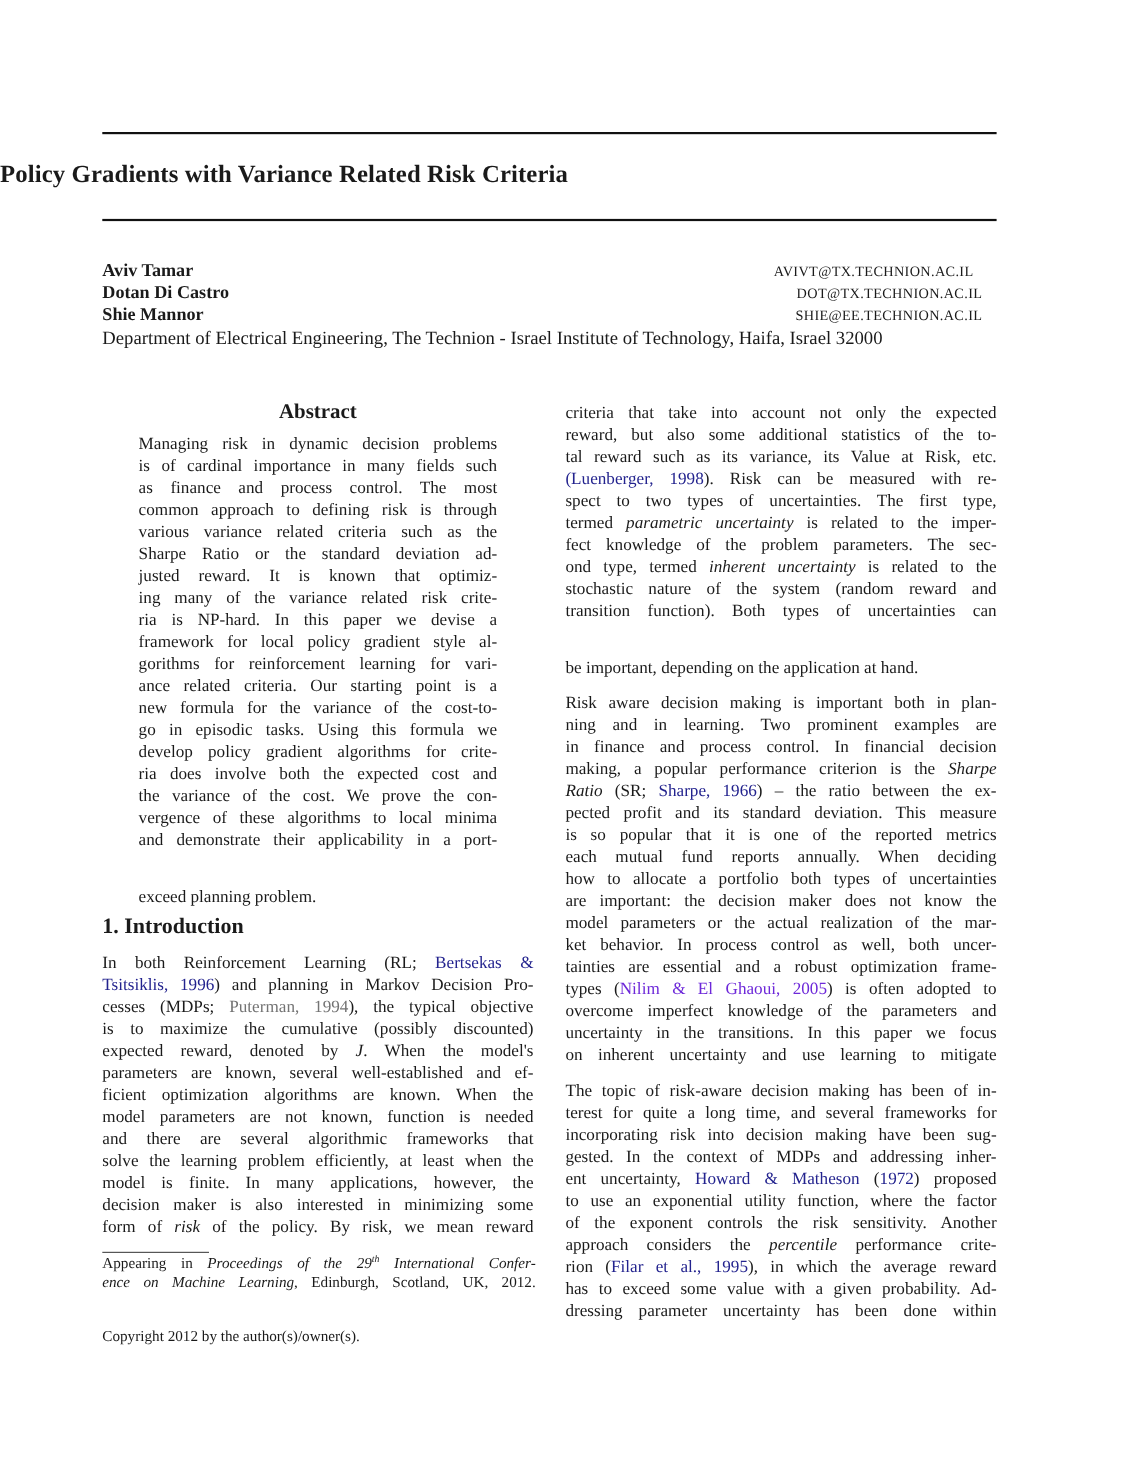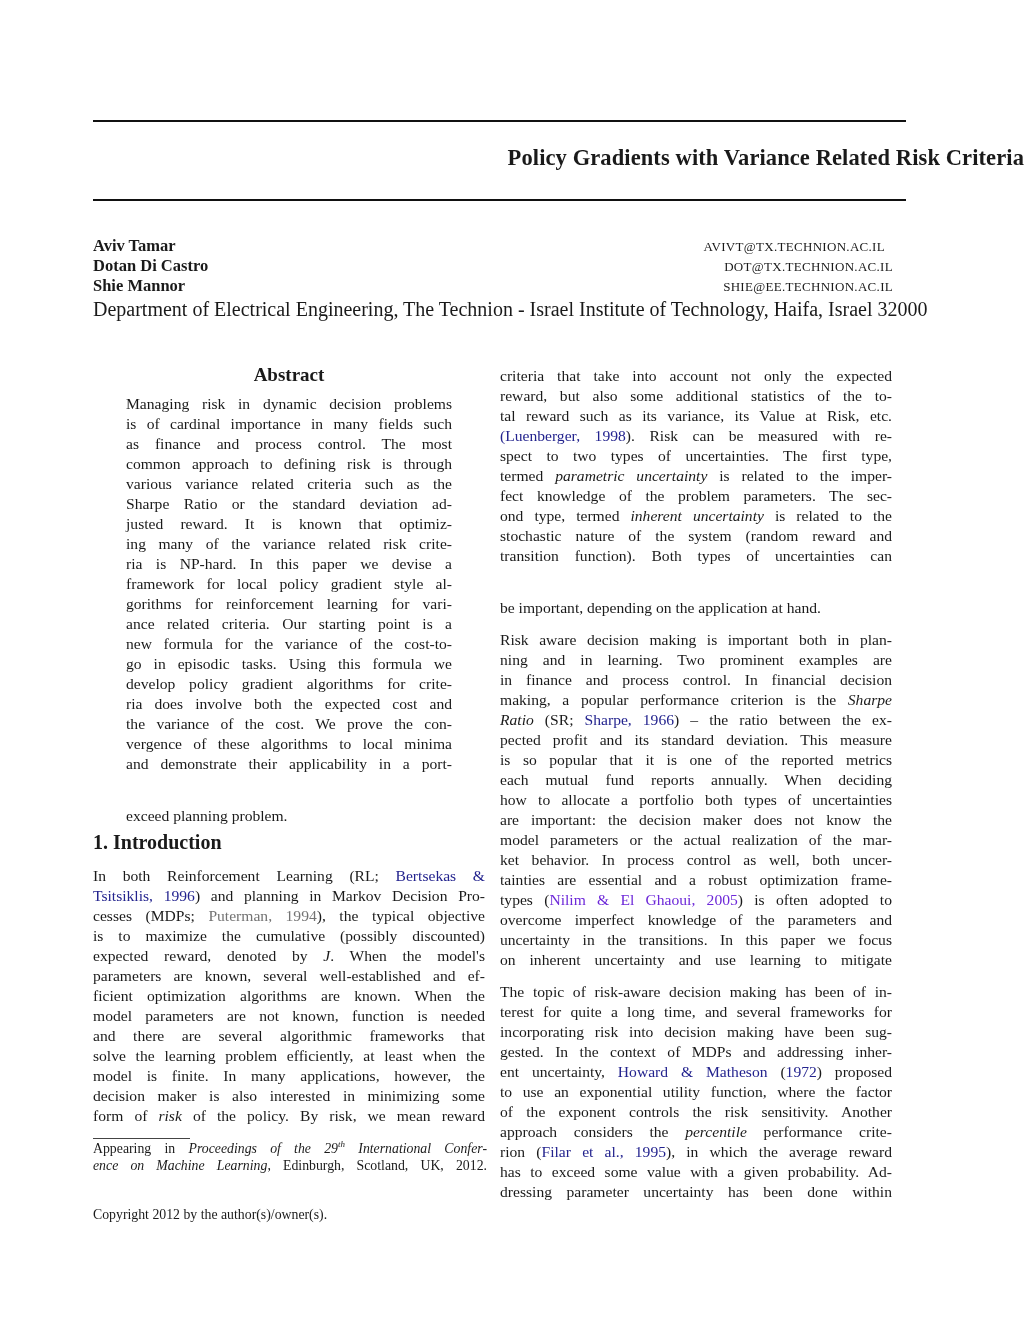--- a/index.html
+++ b/index.html
@@ -1,43 +1,43 @@
 <!DOCTYPE html>
 <html><head>
 <meta charset="utf-8">
 <style>
   html, body { margin: 0; padding: 0; background: #ffffff; }
   body { width: 1024px; height: 1325px; position: relative; overflow: hidden;
          font-family: "DejaVu Serif", "Liberation Serif", serif; color: #1a1a1a; }
   .rule { position: absolute; left: 93px; width: 813px; background: #111; }
   .rule.top { top: 120px; height: 2px; }
   .rule.bottom { top: 199px; height: 2px; }
-  .title { position: absolute; top: 145px; left: 0; width: 1024px; text-align: right;
+  .title { position: absolute; top: 145px; left: 0; width: 1024px; text-align: left;
            font-family: "Liberation Serif", "DejaVu Serif", serif; font-weight: bold; font-size: 22.5px; letter-spacing: 0.1px; }
   .author-row { position: absolute; left: 93px; width: 800px; height: 20px; }
   .author-name { position: absolute; left: 0; top: 0; font-family: "Liberation Serif", serif; font-weight: bold; font-size: 16.5px; }
   .author-email { position: absolute; right: 0; top: 3px; font-family: "Liberation Serif", serif; font-size: 13px; letter-spacing: 0.3px; font-variant: small-caps; text-transform: uppercase; }
-  .affil { position: absolute; left: 93px; top: 298px; font-family: "Liberation Serif", serif; font-size: 20px; }
+  .affil { position: absolute; left: 93px; top: 298px; font-family: "Liberation Serif", serif; font-size: 17px; }
 
   .col { position: absolute; font-family: "Liberation Serif", "DejaVu Serif", serif; font-size: 15.6px; }
   .line { height: 20px; line-height: 20px; white-space: nowrap; text-align: justify; text-align-last: justify; }
   .line.last { text-align-last: left; margin-top: 32px; }
   .cite { color: #23238e; }
   .em { font-style: italic; }
 
   .abs-head { position: absolute; top: 364px; left: 126px; width: 326px; text-align: center;
               font-family: "Liberation Serif", serif; font-weight: bold; font-size: 19px; }
   #abstract { left: 126px; top: 394px; width: 326px; }
   .sec-head { position: absolute; left: 93px; top: 831px; font-family: "Liberation Serif", serif; font-weight: bold; font-size: 20px; }
   #intro-left { left: 93px; top: 866px; width: 392px; }
   .fn-rule { position: absolute; left: 93px; top: 1138px; width: 97px; height: 1px; background: #444; }
   #footnote { left: 93px; top: 1140px; width: 394px; font-size: 13.8px; }
   #footnote .line { height: 17px; line-height: 17px; }
   sup { font-size: 9px; line-height: 0; }
-  #right-col { left: 500px; top: 366px; width: 392px; }
+  #right-col { left: 514px; top: 366px; width: 392px; }
   .para-gap { height: 12px; }
 </style>
 </head>
 <body>
 
 <div class="rule top"></div>
 <div class="title">Policy Gradients with Variance Related Risk Criteria</div>
 <div class="rule bottom"></div>
 
 <div class="author-row" style="top:236px">

